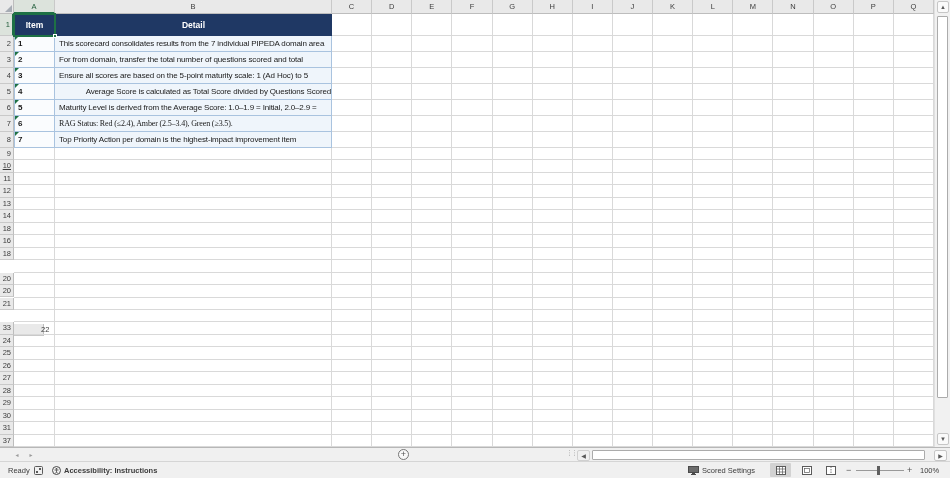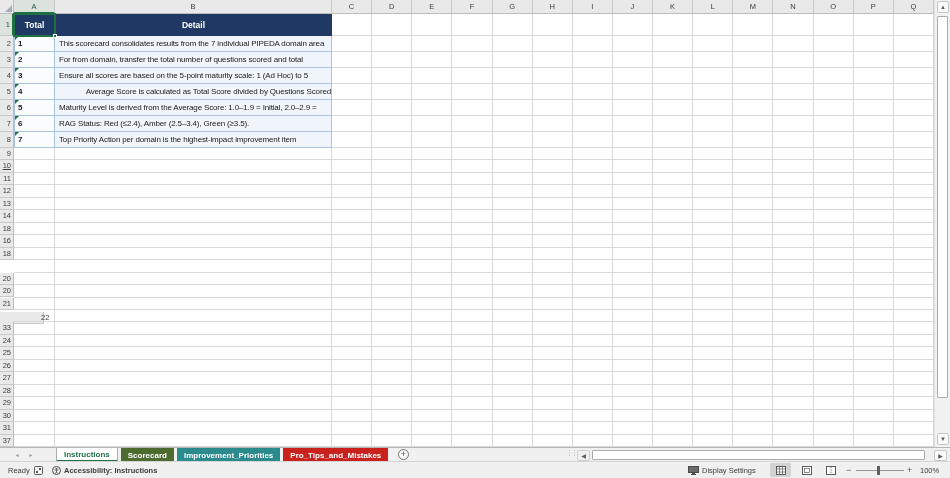--- a/index.html
+++ b/index.html
@@ -121,21 +121,21 @@
       <div class="row-h" style="top: 185.375px; height: 12.4583px; line-height: 11.4583px;">12</div>
       <div class="row-h" style="top: 197.833px; height: 12.4583px; line-height: 11.4583px;">13</div>
       <div class="row-h" style="top: 210.292px; height: 12.4583px; line-height: 11.4583px;">14</div>
       <div class="row-h" style="top: 222.75px; height: 12.4583px; line-height: 11.4583px;">18</div>
       <div class="row-h" style="top: 235.208px; height: 12.4583px; line-height: 11.4583px;">16</div>
       <div class="row-h" style="top: 247.667px; height: 12.4583px; line-height: 11.4583px;">17</div>
       <div class="row-h" style="top: 248px; height: 12.4583px; line-height: 11.4583px;">18</div>
       <div class="row-h" style="top: 272.583px; height: 12.4583px; line-height: 11.4583px;">20</div>
       <div class="row-h" style="top: 285.042px; height: 12.4583px; line-height: 11.4583px;">20</div>
       <div class="row-h" style="top: 297.5px; height: 12.4583px; line-height: 11.4583px;">21</div>
-      <div class="row-h" style="top: 312px; height: 12.4583px; line-height: 11.4583px; padding-left: 41px;">22</div>
+      <div class="row-h" style="top: 324px; height: 12.4583px; line-height: 11.4583px; padding-left: 41px;">22</div>
       <div class="row-h" style="top: 322.417px; height: 12.4583px; line-height: 11.4583px;">33</div>
       <div class="row-h" style="top: 334.875px; height: 12.4583px; line-height: 11.4583px;">24</div>
       <div class="row-h" style="top: 347.333px; height: 12.4583px; line-height: 11.4583px;">25</div>
       <div class="row-h" style="top: 359.792px; height: 12.4583px; line-height: 11.4583px;">26</div>
       <div class="row-h" style="top: 372.25px; height: 12.4583px; line-height: 11.4583px;">27</div>
       <div class="row-h" style="top: 384.708px; height: 12.4583px; line-height: 11.4583px;">28</div>
       <div class="row-h" style="top: 397.167px; height: 12.4583px; line-height: 11.4583px;">29</div>
       <div class="row-h" style="top: 409.625px; height: 12.4583px; line-height: 11.4583px;">30</div>
       <div class="row-h" style="top: 422.083px; height: 12.4583px; line-height: 11.4583px;">31</div>
       <div class="row-h" style="top: 434.542px; height: 12.4583px; line-height: 11.4583px;">37</div>
@@ -185,58 +185,52 @@
       <div class="hline" style="top: 359px; left: 14px; width: 920px;"></div>
       <div class="hline" style="top: 371px; left: 14px; width: 920px;"></div>
       <div class="hline" style="top: 384px; left: 14px; width: 920px;"></div>
       <div class="hline" style="top: 396px; left: 14px; width: 920px;"></div>
       <div class="hline" style="top: 409px; left: 14px; width: 920px;"></div>
       <div class="hline" style="top: 421px; left: 14px; width: 920px;"></div>
       <div class="hline" style="top: 434px; left: 14px; width: 920px;"></div>
       <div class="hline" style="top: 446px; left: 14px; width: 920px;"></div>
     </div>
   <div id="table">
-      <div class="tcell thead" style="left: 14px; top: 14px; width: 41px; height: 22px; background: rgb(31, 56, 100); color: rgb(255, 255, 255);">Total</div>
+      <div class="tcell thead" style="left: 14px; top: 14px; width: 41px; height: 22px; background: rgb(31, 56, 100); color: rgb(255, 255, 255);">Item</div>
       <div class="tcell thead" style="left: 55px; top: 14px; width: 277px; height: 22px; background: rgb(31, 56, 100); color: rgb(255, 255, 255);">Detail</div>
       <div class="tcell titem" style="left: 14px; top: 36px; width: 41px; height: 16px;">1<div class="err-tri"></div></div>
       <div class="tcell tdetail" style="left: 55px; top: 36px; width: 277px; height: 16px;">This scorecard consolidates results from the 7 individual PIPEDA domain area</div>
       <div class="tcell titem" style="left: 14px; top: 52px; width: 41px; height: 16px;">2<div class="err-tri"></div></div>
       <div class="tcell tdetail" style="left: 55px; top: 52px; width: 277px; height: 16px;">For from domain, transfer the total number of questions scored and total</div>
       <div class="tcell titem" style="left: 14px; top: 68px; width: 41px; height: 16px;">3<div class="err-tri"></div></div>
       <div class="tcell tdetail" style="left: 55px; top: 68px; width: 277px; height: 16px;">Ensure all scores are based on the 5-point maturity scale: 1 (Ad Hoc) to 5</div>
       <div class="tcell titem" style="left: 14px; top: 84px; width: 41px; height: 16px;">4<div class="err-tri"></div></div>
       <div class="tcell tdetail" style="left: 55px; top: 84px; width: 277px; height: 16px; text-align: right;">Average Score is calculated as Total Score divided by Questions Scored</div>
       <div class="tcell titem" style="left: 14px; top: 100px; width: 41px; height: 16px;">5<div class="err-tri"></div></div>
       <div class="tcell tdetail" style="left: 55px; top: 100px; width: 277px; height: 16px;">Maturity Level is derived from the Average Score: 1.0–1.9 = Initial, 2.0–2.9 =</div>
       <div class="tcell titem" style="left: 14px; top: 116px; width: 41px; height: 16px;">6<div class="err-tri"></div></div>
-      <div class="tcell tdetail" style="left: 55px; top: 116px; width: 277px; height: 16px;">RAG Status: Red (≤2.4), Amber (2.5–3.4), Green (≥3.5).</div>
+      <div class="tcell tdetail" style="left: 55px; top: 116px; width: 277px; height: 16px; font-family: Liberation Serif, serif;">RAG Status: Red (≤2.4), Amber (2.5–3.4), Green (≥3.5).</div>
       <div class="tcell titem" style="left: 14px; top: 132px; width: 41px; height: 16px;">7<div class="err-tri"></div></div>
       <div class="tcell tdetail" style="left: 55px; top: 132px; width: 277px; height: 16px;">Top Priority Action per domain is the highest-impact improvement item</div>
       <div class="sel-box" style="left: 13px; top: 13px; width: 43px; height: 24px; border-color: rgb(30, 113, 69);">
         <div class="sel-handle"></div>
       </div>
     </div>
 
   <div class="vscroll">
     <div class="sc-btn" style="left:2px;top:1px;width:12px;height:12px;">▲</div>
     <div class="v-thumb" style="top:16px;height:382px;"></div>
     <div class="sc-btn" style="left:2px;top:433px;width:12px;height:12px;">▼</div>
   </div>
 
   <div class="tabbar">
     <div class="tab-nav" style="left:10px;">
       <span style="width:14px;text-align:center;">◄</span>
       <span style="width:14px;text-align:center;">►</span>
     </div>
-    <div class="tabs" id="tabs">
-        <div class="tab active" style="background: rgb(255, 255, 255); color: rgb(30, 113, 69);">Instructions</div>
-        <div class="tab" style="background: rgb(78, 107, 47); color: rgb(255, 255, 255);">Scorecard</div>
-        <div class="tab" style="background: rgb(42, 138, 140); color: rgb(255, 255, 255);">Improvement_Priorities</div>
-        <div class="tab" style="background: rgb(201, 33, 30); color: rgb(255, 255, 255);">Pro_Tips_and_Mistakes</div>
-      </div>
     <div class="plus-btn">+</div>
     <div class="splitter">⋮⋮</div>
     <div class="sc-btn" style="left:577px;top:2px;width:13px;height:11px;background:#F0F0F0;border-color:#D0D0D0;">◀</div>
     <div class="h-thumb"></div>
     <div class="sc-btn" style="left:934px;top:2px;width:13px;height:11px;">▶</div>
   </div>
 
   <div class="statusbar">
     <div class="sb-item" style="left:8px;">
       <span>Ready</span>
@@ -256,21 +250,21 @@
         </svg>
       <span>Accessibility: Instructions</span>
     </div>
 
     <div class="sb-item" style="left:688px;">
       <svg width="11" height="9" viewBox="0 0 11 9">
           <rect x="0.5" y="0.5" width="10" height="6" fill="#6B6B6B" stroke="#4A4A4A"></rect>
           <rect x="4" y="7" width="3" height="1" fill="#4A4A4A"></rect>
           <rect x="3" y="8" width="5" height="1" fill="#4A4A4A"></rect>
         </svg>
-      <span>Display Settings</span>
+      <span>Scored Settings</span>
     </div>
 
     <div class="viewbtn sel" style="left:770px;">
       <svg width="10" height="9" viewBox="0 0 10 9">
           <rect x="0.5" y="0.5" width="9" height="8" fill="#fff" stroke="#5A5A5A"></rect>
           <path d="M0.5 3 H9.5 M0.5 6 H9.5 M3.5 0.5 V8.5 M6.5 0.5 V8.5" stroke="#5A5A5A" stroke-width="0.7"></path>
         </svg>
     </div>
     <div class="viewbtn" style="left:796px;">
       <svg width="10" height="9" viewBox="0 0 10 9">

